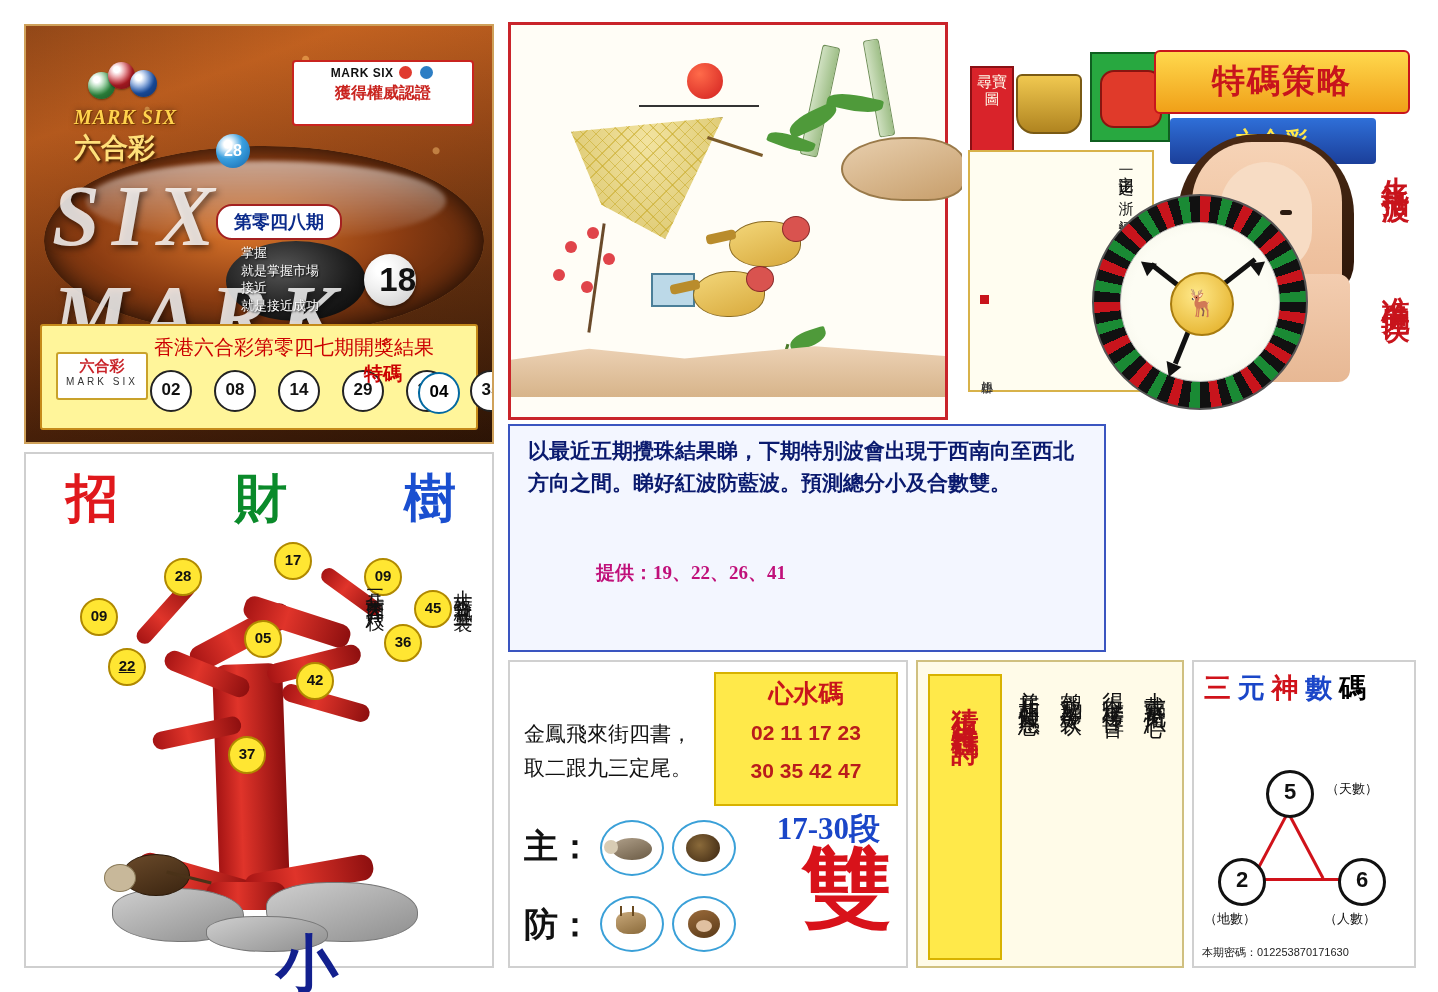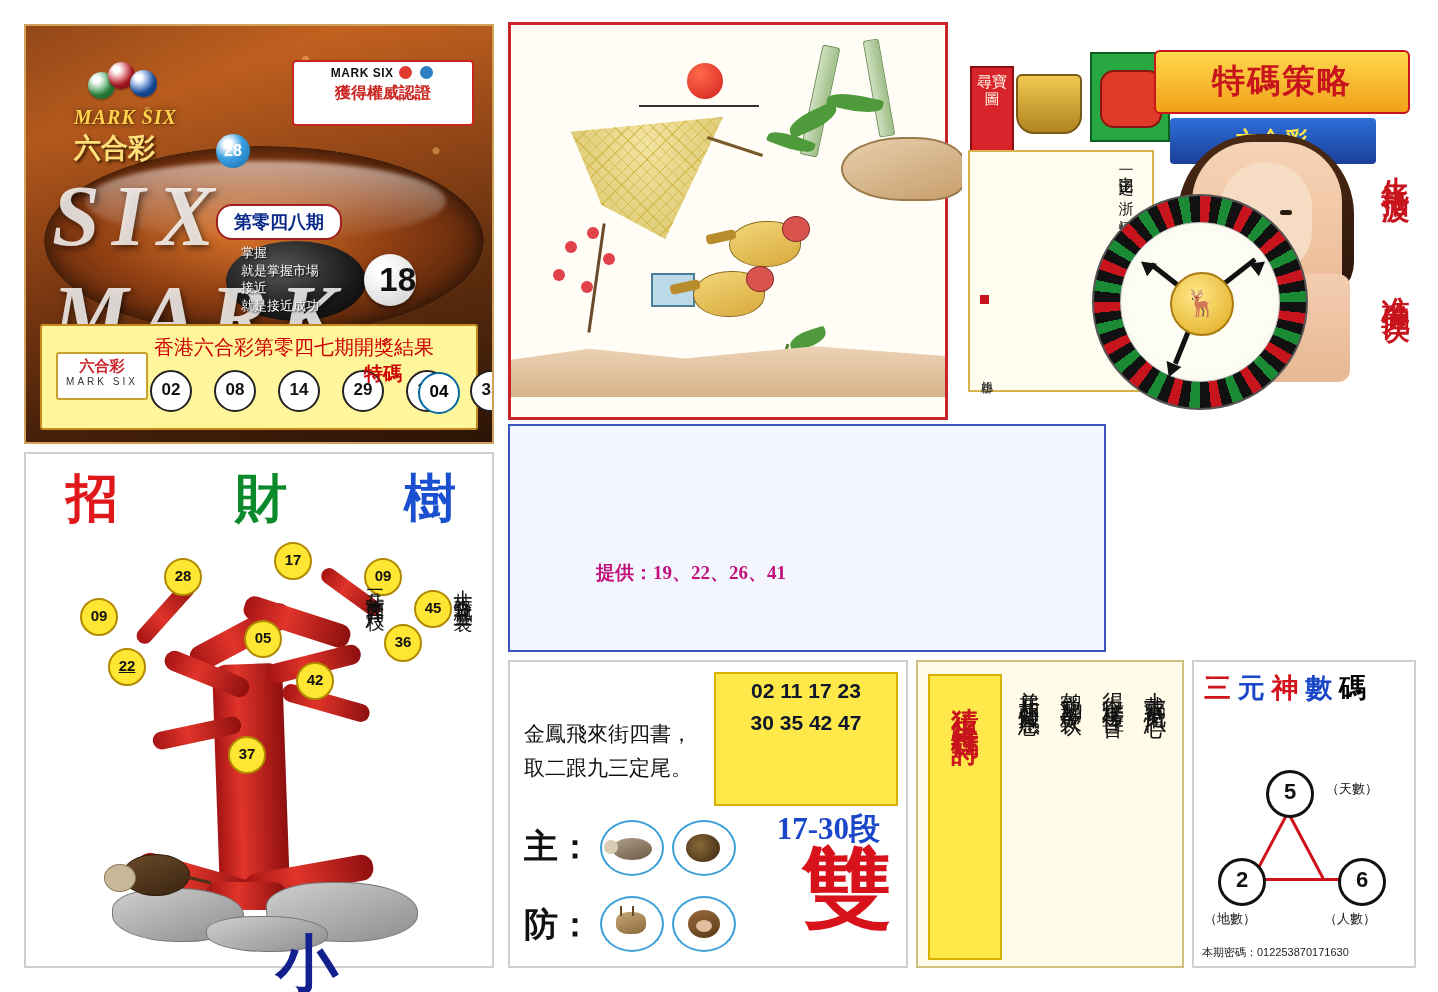--- a/index.html
+++ b/index.html
@@ -268,21 +268,21 @@
   .b1-title span:nth-child(4){color:#d0121a;}
   .b1-line{position:absolute; left:14px; font-size:21px; color:#111; font-family:"Liberation Serif", serif;}
   .b1-zhu{position:absolute; left:14px; top:162px; font-size:34px; font-weight:bold; color:#111; font-family:"Liberation Serif", serif;}
   .b1-fang{position:absolute; left:14px; top:240px; font-size:34px; font-weight:bold; color:#111; font-family:"Liberation Serif", serif;}
   .animal-circle{position:absolute; width:60px;height:52px;border-radius:50%;
     border:2px solid #3aa0d8; background:#fff; overflow:hidden;}
   .xinshui{position:absolute; right:8px; top:10px; width:180px; height:130px;
     background:#ffe94a; border:2px solid #d8b200;}
   .xs-title{text-align:center; font-size:25px; font-weight:bold; color:#c8141c; padding-top:3px;
     font-family:"Liberation Serif", serif;}
-  .xs-nums{text-align:center; font-size:21px; color:#0f172a; font-weight:bold; line-height:1.45; margin-top:2px;}
+  .xs-nums{text-align:center; font-size:21px; color:#b91c1c; font-weight:bold; line-height:1.45; margin-top:8px;}
   .seg{position:absolute; right:26px; top:146px; font-size:31px; font-weight:bold; color:#1a46c8;
     font-family:"Liberation Serif", serif;}
   .shuang{position:absolute; right:14px; top:182px; font-size:90px; font-weight:bold; color:#d8121a;
     font-family:"Liberation Serif", serif; line-height:1;}
 
   #b2{ left:916px; top:660px; width:268px; height:308px; background:#fffbe8; border:2px solid #d0c080;}
   .b2-col{position:absolute; writing-mode:vertical-rl; text-orientation:upright;
     font-family:"Liberation Serif", serif; letter-spacing:4px;}
   .b2-poem{right:12px; top:12px; height:284px; font-size:22px; color:#111;}
   .b2-poem2{right:54px; top:12px; height:284px; font-size:22px; color:#111;}
@@ -439,20 +439,21 @@
   <div class="greenleaf">
     <div class="leafg" style="left:0;top:30px;width:40px;height:16px;transform:rotate(26deg);"></div>
     <div class="leafg" style="left:28px;top:6px;width:38px;height:16px;transform:rotate(-18deg);"></div>
     <div class="leafg" style="left:44px;top:40px;width:40px;height:16px;transform:rotate(14deg);"></div>
     <div style="position:absolute;left:18px;top:18px;width:3px;height:54px;background:#4a7a2a;transform:rotate(16deg);"></div>
   </div>
   <div class="ground"></div>
 </div>
 
 <div class="panel" id="forecast">
+  <div class="fc-l1">以最近五期攪珠結果睇，下期特別波會出現于西南向至西北方向之間。睇好紅波防藍波。預測總分小及合數雙。</div>
   <div class="fc-l3">提供：19、22、26、41</div>
 </div>
 
 <div class="panel" id="tr-panel">
   <div class="rainbow"></div>
   <div class="seal-red">
     <span>尋寶圖</span>
   </div>
   <div class="pot"></div>
   <div class="fist-box">
@@ -509,20 +510,21 @@
     <div style="position:absolute;left:14px;top:14px;width:30px;height:22px;border-radius:40%;background:linear-gradient(160deg,#c8a87a,#8a6a3a);"></div>
     <div style="position:absolute;left:18px;top:8px;width:2px;height:10px;background:#6a4a20;"></div>
     <div style="position:absolute;left:30px;top:8px;width:2px;height:10px;background:#6a4a20;"></div>
   </div>
   <div class="animal-circle" style="left:162px;top:234px;">
     <div style="position:absolute;left:14px;top:12px;width:32px;height:28px;border-radius:50%;background:linear-gradient(160deg,#9a6a3a,#5a3a18);"></div>
     <div style="position:absolute;left:22px;top:22px;width:16px;height:12px;border-radius:50%;background:#e0c0a0;"></div>
   </div>
 
   <div class="xinshui">
+    <div class="xs-title">心水碼</div>
     <div class="xs-nums">02 11 17 23</div>
     <div class="xs-nums">30 35 42 47</div>
   </div>
   <div class="seg">17-30段</div>
   <div class="shuang">雙</div>
 </div>
 
 <div class="panel" id="b2">
   <div class="b2-yellow">
     <span class="t">猜生肖特碼詩</span>

